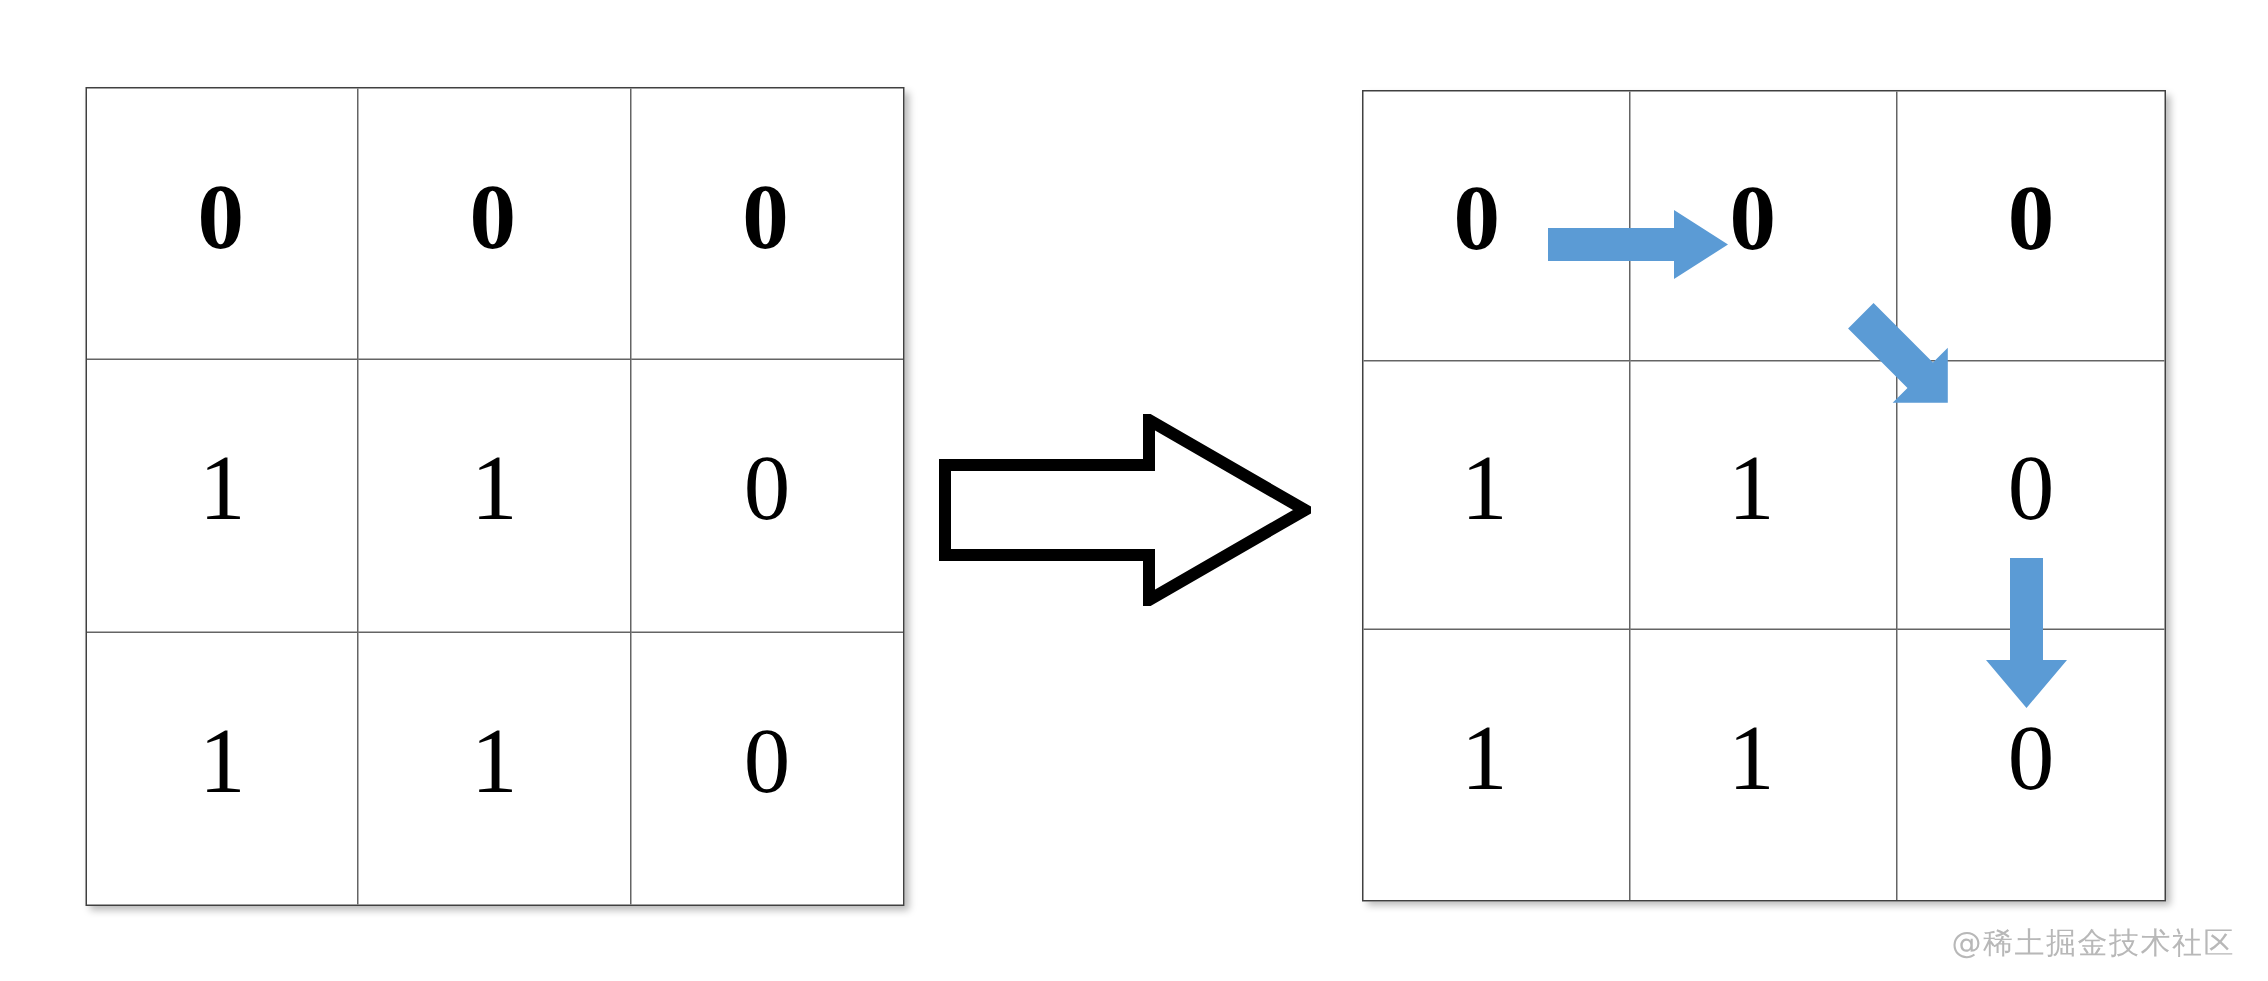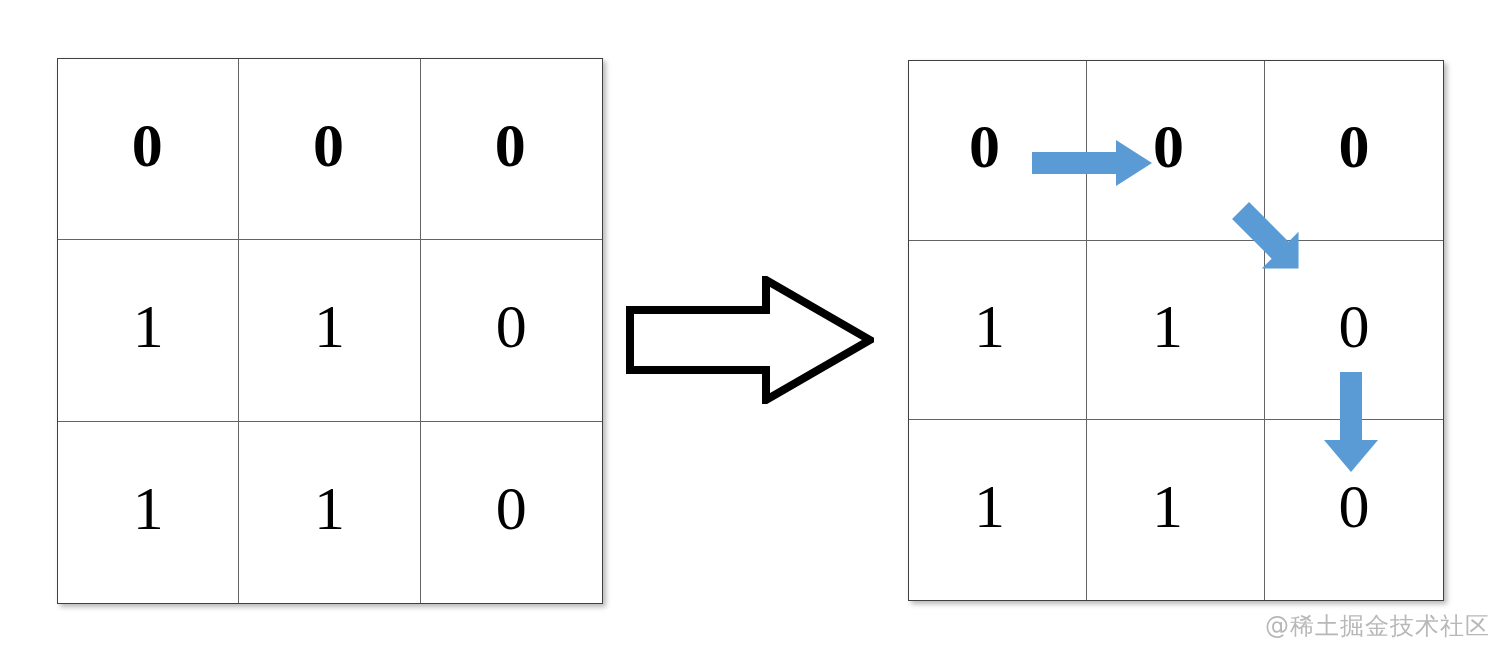--- a/index.html
+++ b/index.html
@@ -109,21 +109,21 @@
     width: 66px;
     height: 102px;
   }
 
   
   .watermark {
     position: absolute;
     right: 22px;
     bottom: 12px;
     font-family: "DejaVu Sans", "Liberation Sans", sans-serif;
-    font-size: 24px;
+    font-size: 20px;
     color: #b8b8b8;
     letter-spacing: 1px;
     user-select: none;
     white-space: nowrap;
   }
 </style>
 </head>
 <body>
 
 <div class="stage">

